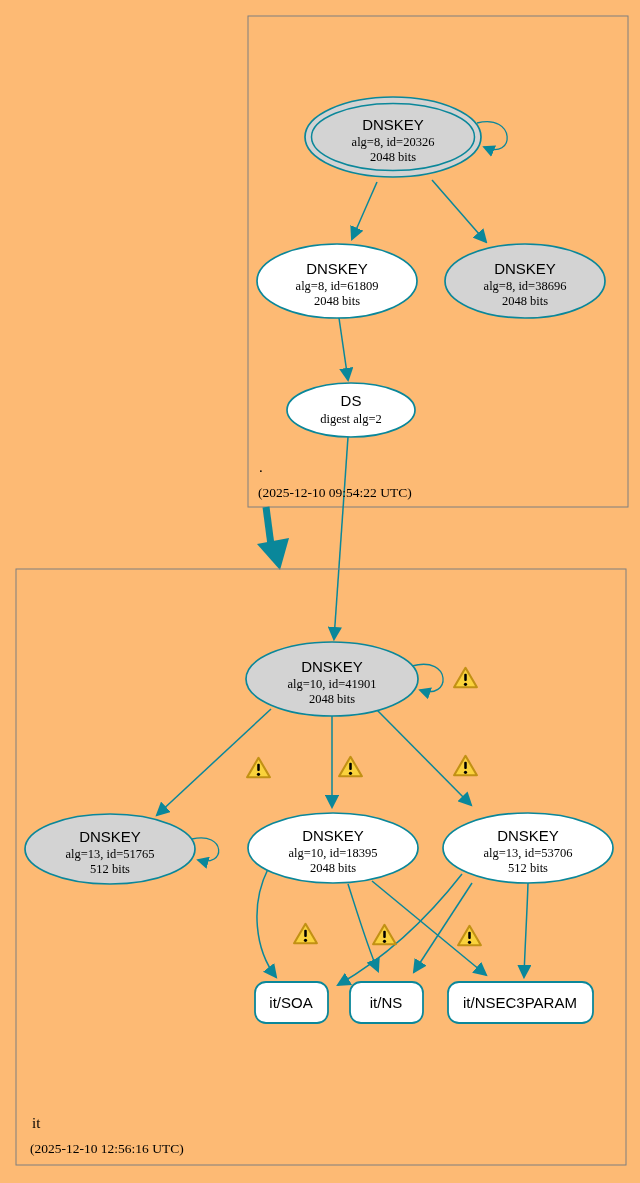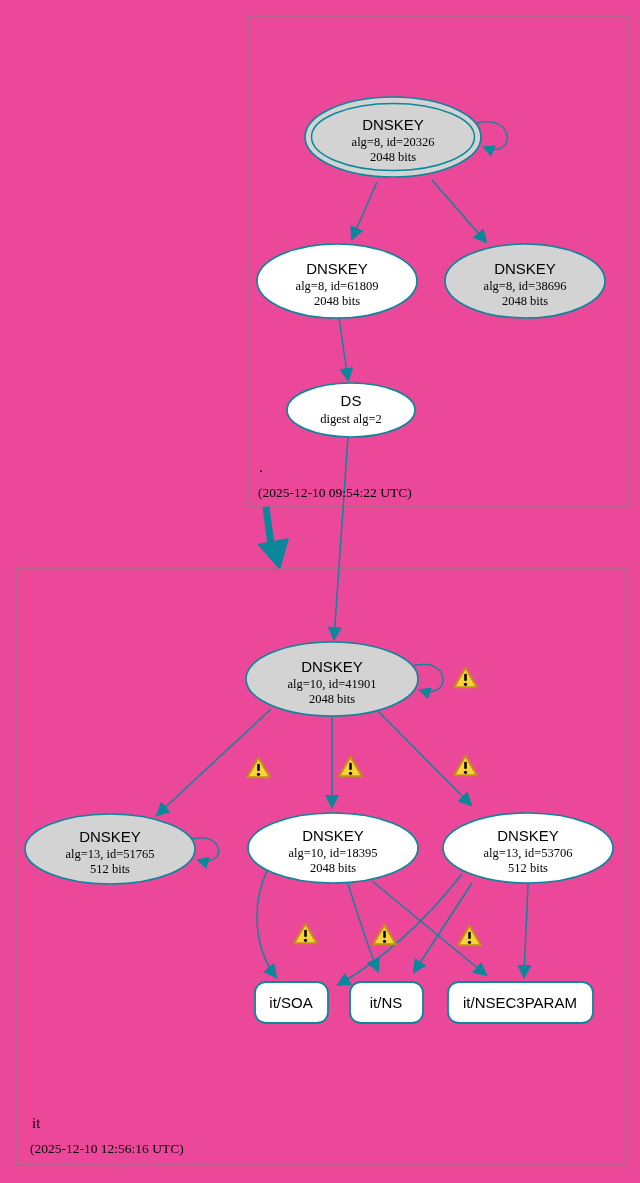--- a/index.html
+++ b/index.html
@@ -5,21 +5,21 @@
   html, body {
     margin: 0;
     padding: 0;
     background: #ffffff;
     font-family: "Liberation Sans", sans-serif;
   }
   .canvas {
     position: relative;
     width: 640px;
     height: 1183px;
-    background: #ec4899;
+    background: #fdba74;
     margin: 0 auto;
   }
   svg { display: block; }
 
   .zone-box { fill: none; stroke: #7f7f7f; stroke-width: 1; }
   .edge { fill: none; stroke: #0a879a; stroke-width: 1.5; }
   .loop { fill: none; stroke: #0a879a; stroke-width: 1.3; }
   .thick-shaft { fill: none; stroke: #0a879a; stroke-width: 7; }
   .thick-head { fill: #0a879a; stroke: none; }
 

